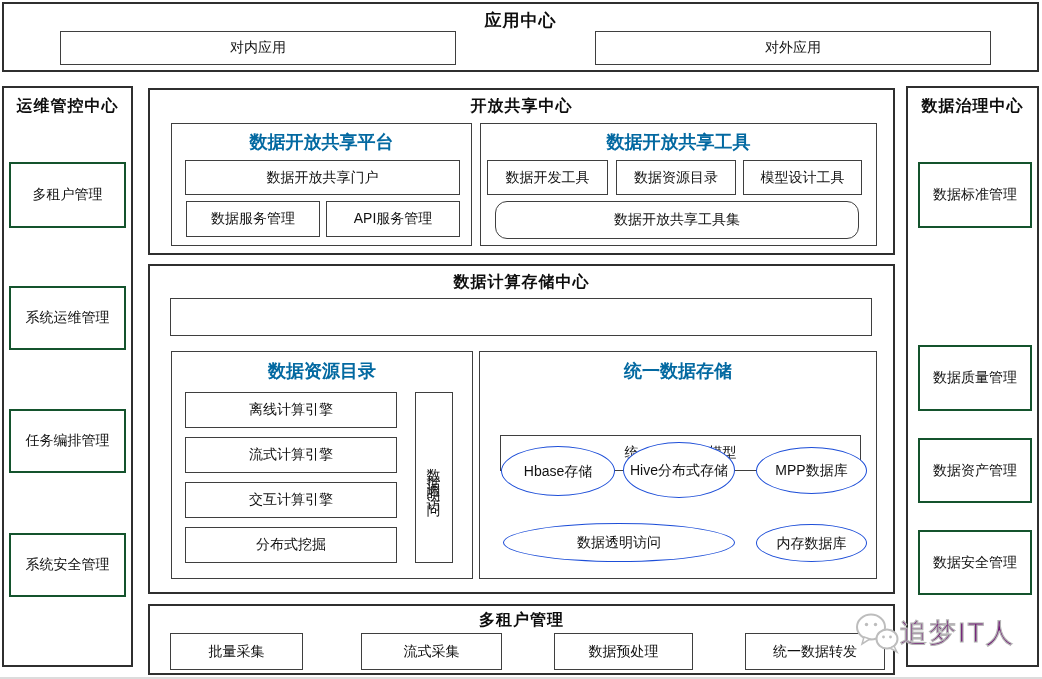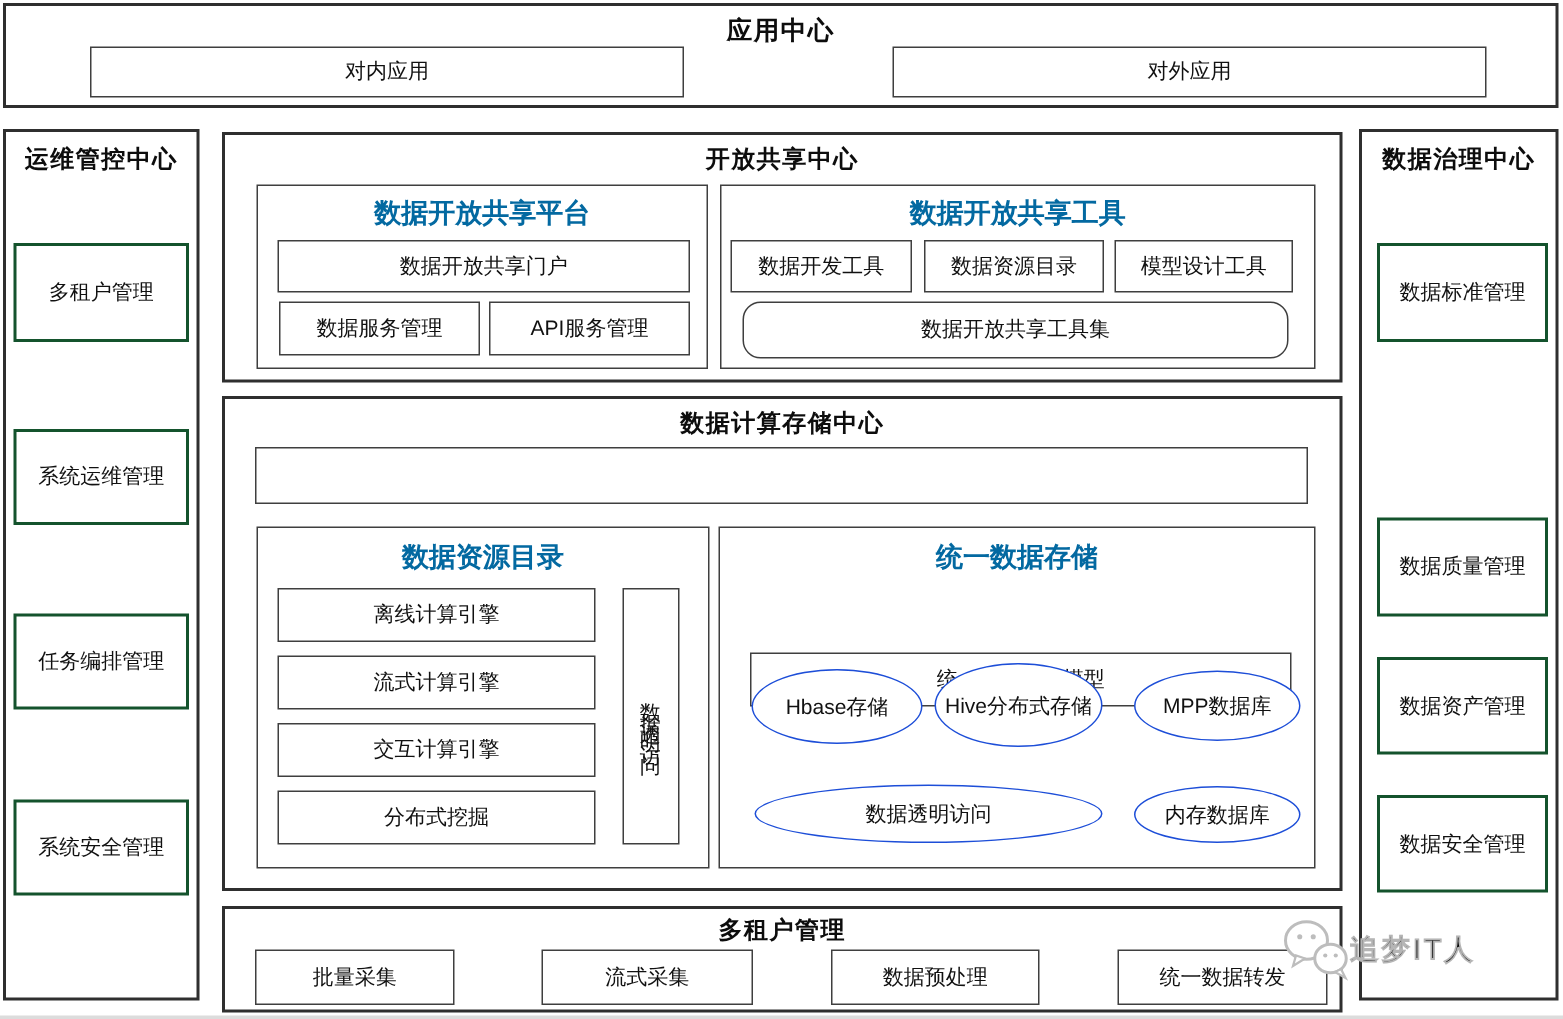--- a/index.html
+++ b/index.html
@@ -21,21 +21,21 @@
   .ellipse{
     border:1px solid #1d4ed8;border-radius:50%;background:#fff;display:flex;
     align-items:center;justify-content:center;font-size:14px;text-align:center;
     line-height:1.15;padding:0 6px;
   }
   .vtext{
     border:1px solid #3f3f3f;background:#fff;display:flex;align-items:center;justify-content:center;
     writing-mode:vertical-lr;text-orientation:upright;font-size:14px;letter-spacing:7px;
   }
   .watermark-text{
-    font-size:19px;letter-spacing:2px;color:#000000;
+    font-size:27px;letter-spacing:2px;color:#701a75;
     -webkit-text-stroke:1.2px #b5b5b5;text-shadow:0 0 1px #cfcfcf;
     white-space:nowrap;
   }
   .bottom-strip{background:#dcdcdc;}
 </style>
 </head>
 <body>
 
 <div id="stage">
 

